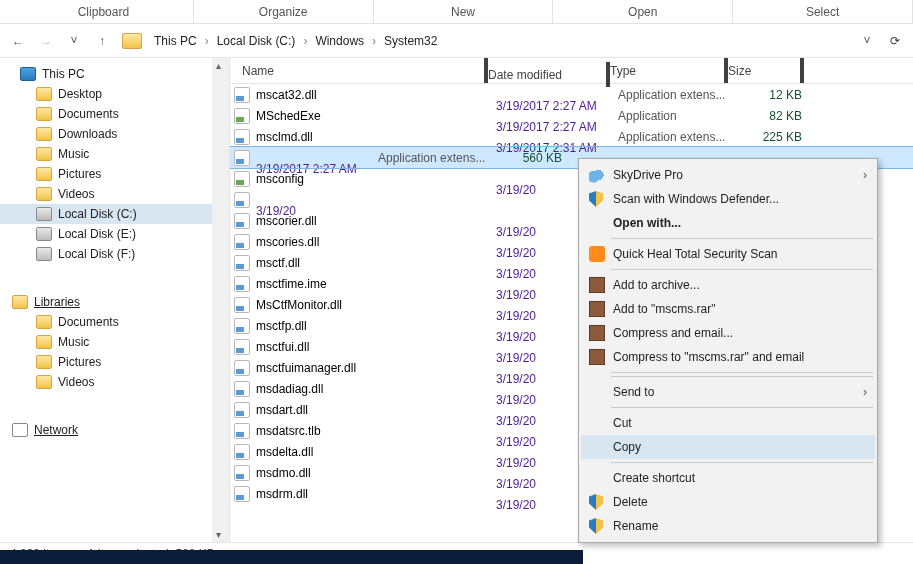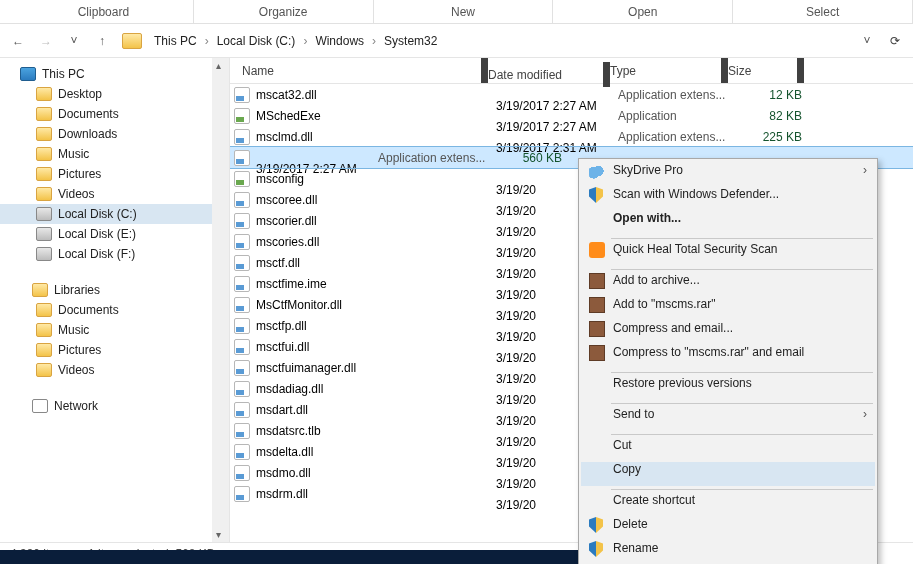--- a/index.html
+++ b/index.html
@@ -17,55 +17,55 @@
 .breadcrumb { display: flex; align-items: center; gap: 2px; flex: 1; }
 .crumb { padding: 2px 4px; color: #222; }
 .chev { color: #888; padding: 0 2px; }
 .refresh { width: 24px; text-align: center; color: #444; }
 
 
 .main { display: flex; height: calc(100% - 24px - 34px - 22px); }
 .sidebar { width: 230px; border-right: 1px solid #e5e5e5; overflow-y: auto; position: relative; padding: 6px 0; }
 .tree-item { display: flex; align-items: center; gap: 6px; padding: 3px 0 3px 36px; color: #222; }
 .tree-item.root { padding-left: 20px; font-weight: 400; }
-.tree-item.group { padding-left: 32px; margin-top: 16px; }
+.tree-item.group { padding-left: 12px; margin-top: 28px; text-decoration: underline; }
 .tree-item.selected { background: #d8e6f2; }
 .ticon { width: 16px; height: 14px; display: inline-flex; align-items: center; justify-content: center; }
 .ticon.monitor { background: linear-gradient(#4aa3df,#2b7bbf); border: 1px solid #1f5d8f; border-radius: 2px; }
 .ticon.folder { background: linear-gradient(#ffe9a6,#f3c349); border: 1px solid #d9a441; border-radius: 2px; }
 .ticon.drive { background: linear-gradient(#e8e8e8,#bcbcbc); border: 1px solid #888; border-radius: 2px; }
 .ticon.net { background: #fff; border: 1px solid #888; border-radius: 2px; }
 .sbar-scroll { position: absolute; right: 0; top: 0; width: 17px; height: 100%; background: #f0f0f0; }
 .sbar-scroll::before { content:"▴"; position:absolute; top:2px; left:4px; color:#666; font-size:10px;}
 .sbar-scroll::after { content:"▾"; position:absolute; bottom:2px; left:4px; color:#666; font-size:10px;}
 
 .content { flex: 1; display: flex; flex-direction: column; }
 .cols { display: flex; border-bottom: 1px solid #e5e5e5; height: 26px; align-items: center; color: #444; }
 .col-name { width: 258px; padding-left: 12px; }
 .col-date { width: 122px; margin-top: 8px; }
 .col-type { width: 118px; }
 .col-size { width: 76px; text-align: right; padding-right: 28px; }
-.col { border-right: 7px solid #404040; height: 100%; display:flex; align-items:center; }
+.col { border-right: 4px solid #404040; height: 100%; display:flex; align-items:center; }
 
 .rows { flex: 1; overflow: hidden; }
 .row { display: flex; align-items: center; height: 21px; padding-left: 4px; }
 .row.selected { background: #cde8ff; outline: 1px solid #7bb6e2; }
 .ficon { width: 16px; height: 16px; margin-right: 6px; background: #fff; border: 1px solid #b7b7b7; border-radius: 2px; position: relative; }
 .ficon::after { content:""; position:absolute; bottom:1px; left:1px; width:8px; height:5px; background:#5a9bd5; }
 .ficon.exe::after { background:#6aa84f; }
 .r-name { width: 240px; white-space: nowrap; overflow: hidden; text-overflow: ellipsis; }
-.r-date { width: 122px; color: #000000; white-space: nowrap; margin-top: 22px; }
+.r-date { width: 122px; color: #4c1d95; white-space: nowrap; margin-top: 22px; }
 .r-type { width: 118px; color: #555; white-space: nowrap; overflow:hidden; text-overflow: ellipsis;}
 .r-size { width: 66px; text-align: right; color: #14532d; }
 
 .status { height: 22px; border-top: 1px solid #e5e5e5; display: flex; align-items: center; padding: 0 10px; gap: 16px; color: #444; }
 
 
 .ctx { position: absolute; left: 578px; top: 158px; width: 300px; background: #f2f2f2; border: 1px solid #a8a8a8; box-shadow: 3px 3px 6px rgba(0,0,0,.25); padding: 4px 2px; }
-.ctx-item { display: flex; align-items: flex-start; height: 24px; padding: 0 10px 0 32px; position: relative; color: #222; }
+.ctx-item { display: flex; align-items: center; height: 24px; padding: 0 10px 0 32px; position: relative; color: #222; }
 .ctx-item:hover, .ctx-item.hover { background: #d8e6f2; }
 .ctx-item.bold { font-weight: 600; }
 .ctx-sep { height: 1px; background: #c9c9c9; margin: 3px 2px 3px 30px; }
 .ctx-ico { position: absolute; left: 8px; width: 16px; height: 16px; display:flex; align-items:center; justify-content:center; }
 .ctx-sub { position: absolute; right: 8px; color: #555; }
 .ico-cloud { background: radial-gradient(circle at 30% 60%, #6db3e8 40%, transparent 41%), radial-gradient(circle at 60% 50%, #6db3e8 40%, transparent 41%); border-radius:4px;}
 .ico-shield { width:14px; height:16px; background: linear-gradient(90deg,#2b7bbf 50%,#f3c349 50%); clip-path: polygon(50% 0,100% 15%,100% 60%,50% 100%,0 60%,0 15%);}
 .ico-rar { background:#8c5a3c; border:1px solid #5e3b26;}
 .ico-qh { background:#ff8c1a; border-radius:3px;}
 
@@ -214,21 +214,20 @@
         </div>
         <div class="row">
           <span class="ficon exe"></span>
           <span class="r-name">msconfig</span>
           <span class="r-date">3/19/20</span>
           <span class="r-type"></span>
           <span class="r-size"></span>
         </div>
         <div class="row">
           <span class="ficon"></span>
-          <span class="r-name">mscoree.dll</span>
           <span class="r-date">3/19/20</span>
           <span class="r-type"></span>
           <span class="r-size"></span>
         </div>
         <div class="row">
           <span class="ficon"></span>
           <span class="r-name">mscorier.dll</span>
           <span class="r-date">3/19/20</span>
           <span class="r-type"></span>
           <span class="r-size"></span>
@@ -364,23 +363,20 @@
     </div>
   <div class="ctx-item">
       <span class="ctx-ico ico-rar"></span>
       <span>Compress and email...</span>
     </div>
   <div class="ctx-item">
       <span class="ctx-ico ico-rar"></span>
       <span>Compress to "mscms.rar" and email</span>
     </div>
   <div class="ctx-sep"></div>
-  <div class="ctx-item">
-      <span>Restore previous versions</span>
-    </div>
   <div class="ctx-sep"></div>
   <div class="ctx-item">
       <span>Send to</span>
       <span class="ctx-sub">›</span>
     </div>
   <div class="ctx-sep"></div>
   <div class="ctx-item">
       <span>Cut</span>
     </div>
   <div class="ctx-item hover">

